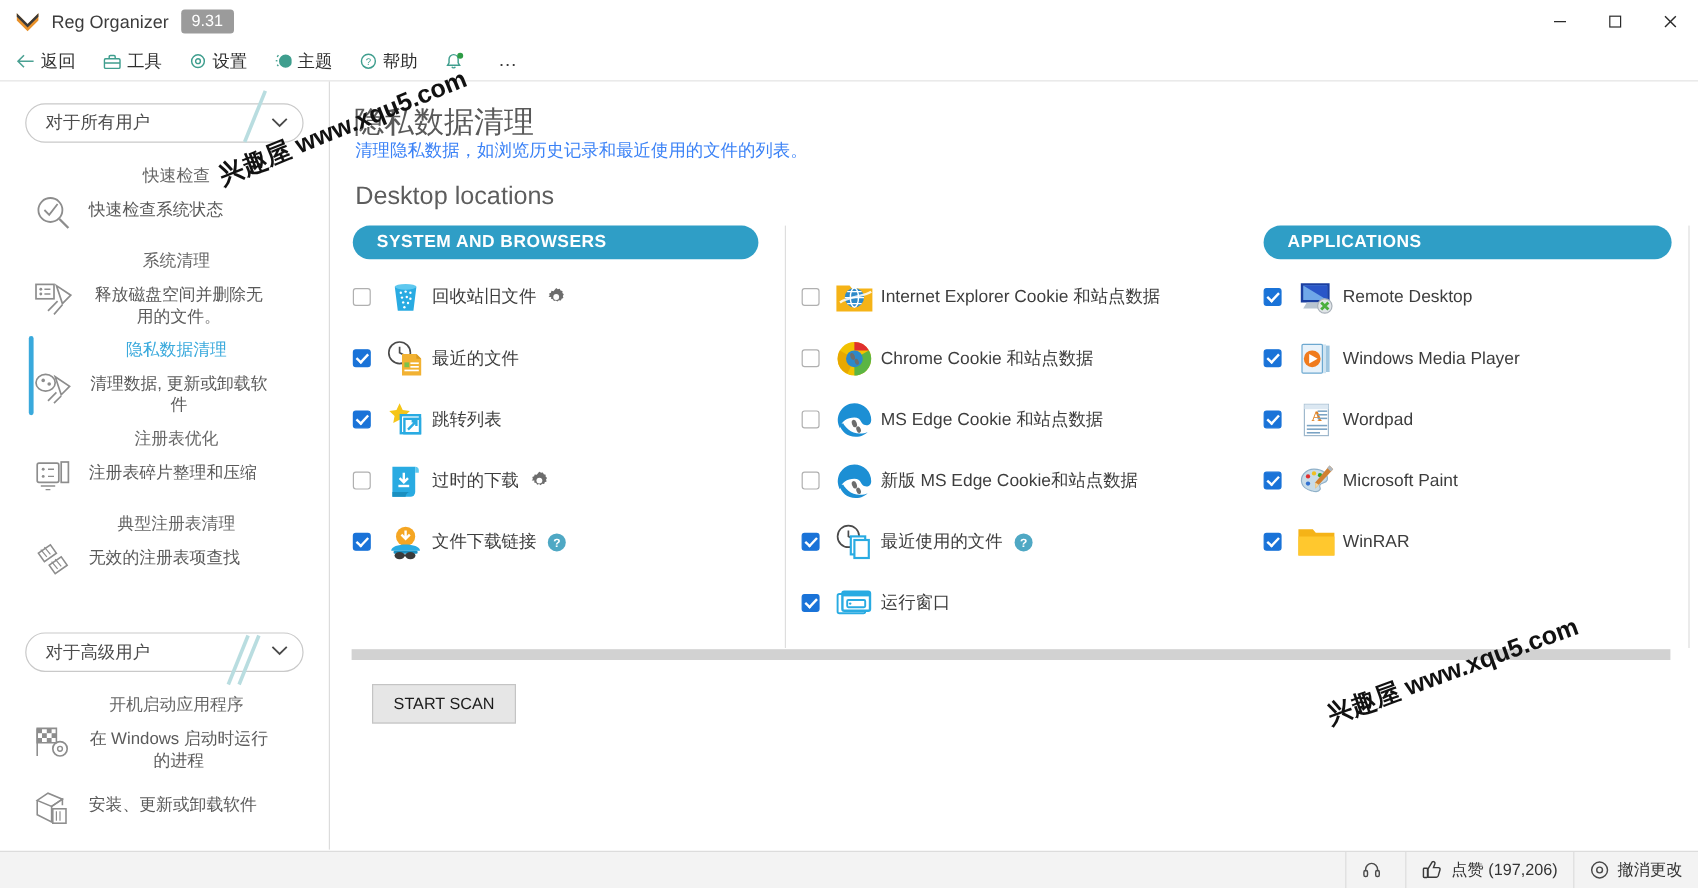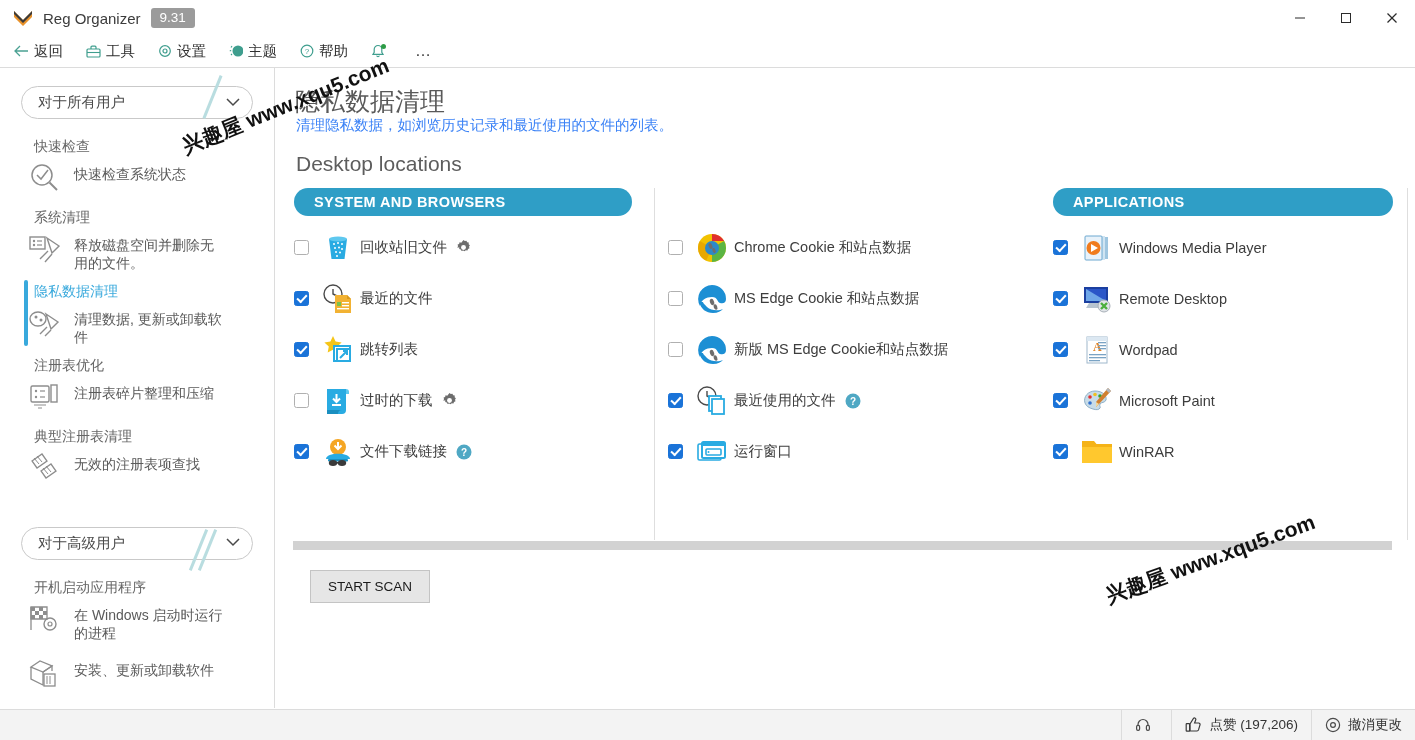--- a/index.html
+++ b/index.html
@@ -78,21 +78,21 @@
     background: #dcdcdc;
   }
   .sb-select {
     margin: 18px 21px 0 21px; height: 33px; border: 1px solid #c9c9c9;
     border-radius: 17px; display: flex; align-items: center;
     padding: 0 12px 0 16px; justify-content: space-between;
     font-size: 14.5px; color: #4a4a4a; background: #fff;
   }
   .sb-caret { color: #4a4a4a; font-size: 12px; }
   .sb-group { margin-top: 14px; }
-  .sb-entry { position: relative; padding: 5px 14px 5px 24px; }
+  .sb-entry { position: relative; padding: 5px 14px 5px 24px; text-align: center; }
   .sb-entry .sb-title {
     font-size: 14px; color: #666666; margin-bottom: 1px; padding-left: 10px;
   }
   .sb-entry.active .sb-title { color: #39a9dc; }
   .sb-entry .sb-body { display: flex; align-items: flex-start; gap: 8px; }
   .sb-icon { width: 42px; min-width: 42px; height: 42px; display:flex; align-items:center; justify-content:center; color: #8d8d8d; }
   .sb-desc { font-size: 14px; color: #5a5a5a; line-height: 1.32; padding-top: 8px; max-width: 150px;}
   .sb-accent {
     position: absolute; left: 24px; top: 2px; width: 4px; height: 66px;
     background: #39a9dc; border-radius: 2px;
@@ -539,20 +539,35 @@
                 <text x="8" y="11.6" font-size="10" fill="#ffffff" text-anchor="middle" font-family="Liberation Sans" font-weight="bold">?</text>
               </svg>
           </span>
         </div>
         <div class="col-sep s1"></div>
       </div>
 
       <div class="col col2">
         <div class="pill-spacer"></div>
 
+        <div class="row">
+          <span class="cb"></span>
+          <span class="row-ico">
+            <svg width="34" height="30" viewBox="0 0 34 30">
+                <path d="M2 5 h11 l2 2.5 h17 v19 H2 Z" fill="#F5B317"></path>
+                <circle cx="17" cy="15" r="8" fill="#2C89C9"></circle>
+                <ellipse cx="17" cy="15" rx="3.4" ry="8" fill="none" stroke="#ffffff" stroke-width="1.2"></ellipse>
+                <line x1="9" y1="15" x2="25" y2="15" stroke="#ffffff" stroke-width="1.2"></line>
+                <line x1="11" y1="10" x2="23" y2="10" stroke="#ffffff" stroke-width="1"></line>
+                <line x1="11" y1="20" x2="23" y2="20" stroke="#ffffff" stroke-width="1"></line>
+                <path d="M5 19 C12 14 26 14 31 10" stroke="#ffffff" stroke-width="2" fill="none" opacity="0.85"></path>
+              </svg>
+          </span>
+          <span class="row-label">Internet Explorer Cookie 和站点数据</span>
+        </div>
 
         <div class="row">
           <span class="cb"></span>
           <span class="row-ico">
             <svg width="32" height="32" viewBox="0 0 32 32">
                 <circle cx="16" cy="16" r="14" fill="#F2C200"></circle>
                 <path d="M16 2 A14 14 0 0 1 28.1 9 L16 9 Z" fill="#E02F2F"></path>
                 <path d="M4 9 A14 14 0 0 0 10 28.6 L16 16 Z" fill="#E02F2F" opacity="0"></path>
                 <path d="M3.9 9 L16 16 L10 28.6 A14 14 0 0 1 3.9 9 Z" fill="#E6B400" opacity="0"></path>
                 <path d="M16 30 A14 14 0 0 0 28.1 9 L16 16 Z" fill="#5BB543"></path>
@@ -625,44 +640,44 @@
         </div>
         <div class="col-sep s2"></div>
       </div>
 
       <div class="col col3">
         <div class="pill c3">APPLICATIONS</div>
 
         <div class="row">
           <span class="cb on"></span>
           <span class="row-ico">
-            <svg width="32" height="32" viewBox="0 0 32 32">
-                <rect x="24" y="5" width="3" height="22" fill="#9FC6E0"></rect>
-                <rect x="20" y="4" width="4" height="24" fill="#CFE4F2"></rect>
-                <rect x="4" y="4" width="17" height="24" rx="1" fill="#E8F2FA" stroke="#6CA8D0" stroke-width="1"></rect>
-                <circle cx="12.5" cy="16" r="7" fill="#F07B1D"></circle>
-                <path d="M10 12 L17 16 L10 20 Z" fill="#ffffff"></path>
-              </svg>
-          </span>
-          <span class="row-label">Windows Media Player</span>
-        </div>
-
-        <div class="row">
-          <span class="cb on"></span>
-          <span class="row-ico">
             <svg width="34" height="32" viewBox="0 0 34 32">
                 <path d="M4 4 h24 v16 H4 Z" fill="#1B3FA0"></path>
                 <path d="M6 6 h20 v12 H6 Z" fill="#6FA7E8"></path>
                 <path d="M6 6 L26 18 L26 6 Z" fill="#2A56C8"></path>
                 <path d="M9 20 h14 l3 5 H6 Z" fill="#B8C4D0"></path>
                 <circle cx="24" cy="23" r="6" fill="#E0E4E8" stroke="#A8B0B8" stroke-width="1"></circle>
                 <path d="M21 20 L27 26 M27 20 L21 26" stroke="#4CAF3E" stroke-width="2.4"></path>
               </svg>
           </span>
           <span class="row-label">Remote Desktop</span>
+        </div>
+
+        <div class="row">
+          <span class="cb on"></span>
+          <span class="row-ico">
+            <svg width="32" height="32" viewBox="0 0 32 32">
+                <rect x="24" y="5" width="3" height="22" fill="#9FC6E0"></rect>
+                <rect x="20" y="4" width="4" height="24" fill="#CFE4F2"></rect>
+                <rect x="4" y="4" width="17" height="24" rx="1" fill="#E8F2FA" stroke="#6CA8D0" stroke-width="1"></rect>
+                <circle cx="12.5" cy="16" r="7" fill="#F07B1D"></circle>
+                <path d="M10 12 L17 16 L10 20 Z" fill="#ffffff"></path>
+              </svg>
+          </span>
+          <span class="row-label">Windows Media Player</span>
         </div>
 
         <div class="row">
           <span class="cb on"></span>
           <span class="row-ico">
             <svg width="30" height="32" viewBox="0 0 30 32">
                 <rect x="5" y="3" width="20" height="26" fill="#ffffff" stroke="#9FB8CC" stroke-width="1"></rect>
                 <rect x="5" y="3" width="20" height="4" fill="#DCE8F2"></rect>
                 <text x="11" y="17" font-size="12" fill="#E08020" font-family="Liberation Serif" font-weight="bold">A</text>
                 <rect x="16" y="8" width="8" height="1.3" fill="#7AA3C4"></rect>

